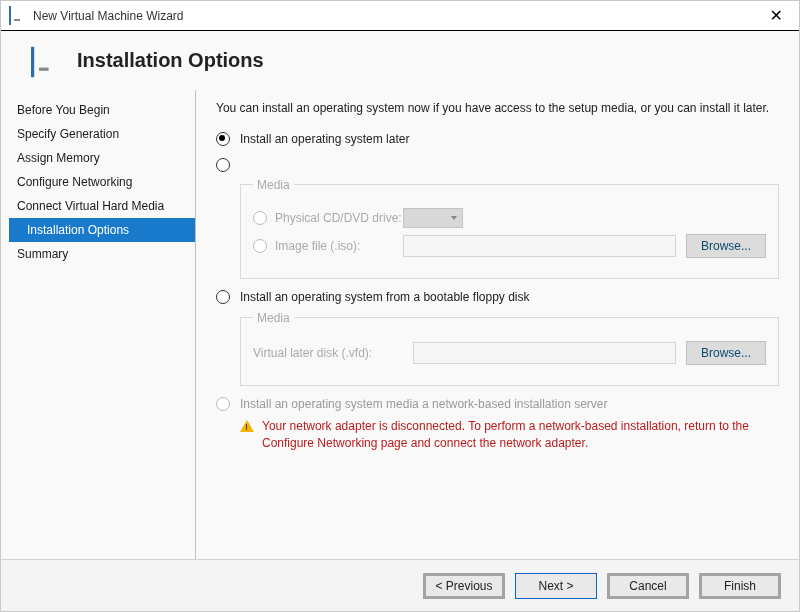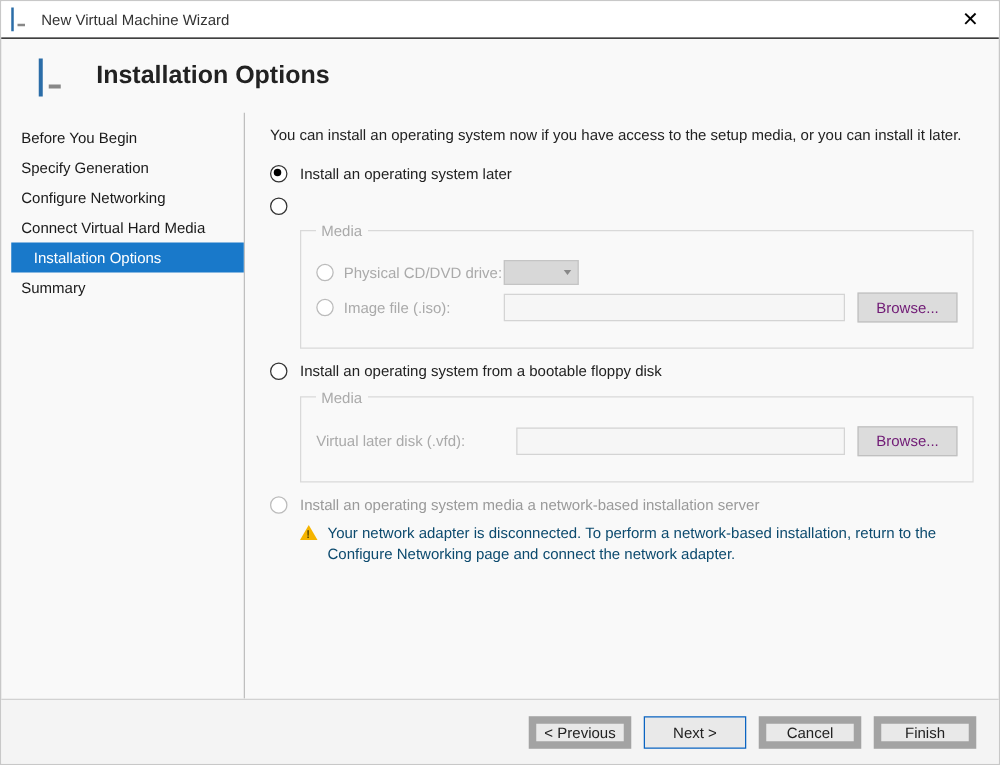--- a/index.html
+++ b/index.html
@@ -109,26 +109,26 @@
     border-top:4px solid #888;
   }
   .textbox {
     flex:1; height:22px; background:#fff;
     border:1px solid #d4d4d4; margin-right:10px;
   }
   .textbox.dis { background:#f6f6f6; }
   .browse {
     width:80px; height:24px;
     background:#dcdcdc; border:1px solid #c0c0c0;
-    color:#701a75; font-size:12px;
+    color:#0c4a6e; font-size:12px;
     display:flex; align-items:center; justify-content:center;
   }
   .warn-row {
     display:flex; align-items:flex-start;
-    margin:6px 0 0 24px; color:#0c4a6e;
+    margin:6px 0 0 24px; color:#b91c1c;
     line-height:1.4;
   }
   .warn-icon {
     width:0; height:0;
     border-left:7px solid transparent;
     border-right:7px solid transparent;
     border-bottom:12px solid #f5b400;
     margin-right:8px; position:relative; flex-shrink:0;
     margin-top:2px;
   }
@@ -138,21 +138,21 @@
   }
   .footer {
     height:52px;
     border-top:1px solid #d2d2d2;
     display:flex; align-items:center; justify-content:flex-end;
     padding:0 18px; gap:10px;
     background:#f4f4f4;
   }
   .btn {
     min-width:82px; height:26px;
-    background:#e9e9e9; border:6px solid #a3a3a3;
+    background:#e9e9e9; border:3px solid #a3a3a3;
     font-size:12px; color:#222;
     display:flex; align-items:center; justify-content:center;
     cursor:pointer;
   }
   .btn.primary { border:1.5px solid #0a64c2; }
 </style>
 </head>
 <body>
 
 <div class="window">
@@ -170,20 +170,21 @@
       <span class="monitor-icon"><span class="screen"></span><span class="stand"></span></span>
     </span>
     <h1>Installation Options</h1>
   </div>
 
   <div class="body">
 
     <div class="sidebar">
       <div class="step">Before You Begin</div>
       <div class="step">Specify Generation</div>
+      <div class="step">Assign Memory</div>
       <div class="step">Configure Networking</div>
       <div class="step">Connect Virtual Hard Media</div>
       <div class="step active">Installation Options</div>
       <div class="step">Summary</div>
     </div>
 
     <div class="content">
       <div class="intro">You can install an operating system now if you have access to the setup media, or you can install it later.</div>
 
       <div class="opt">

